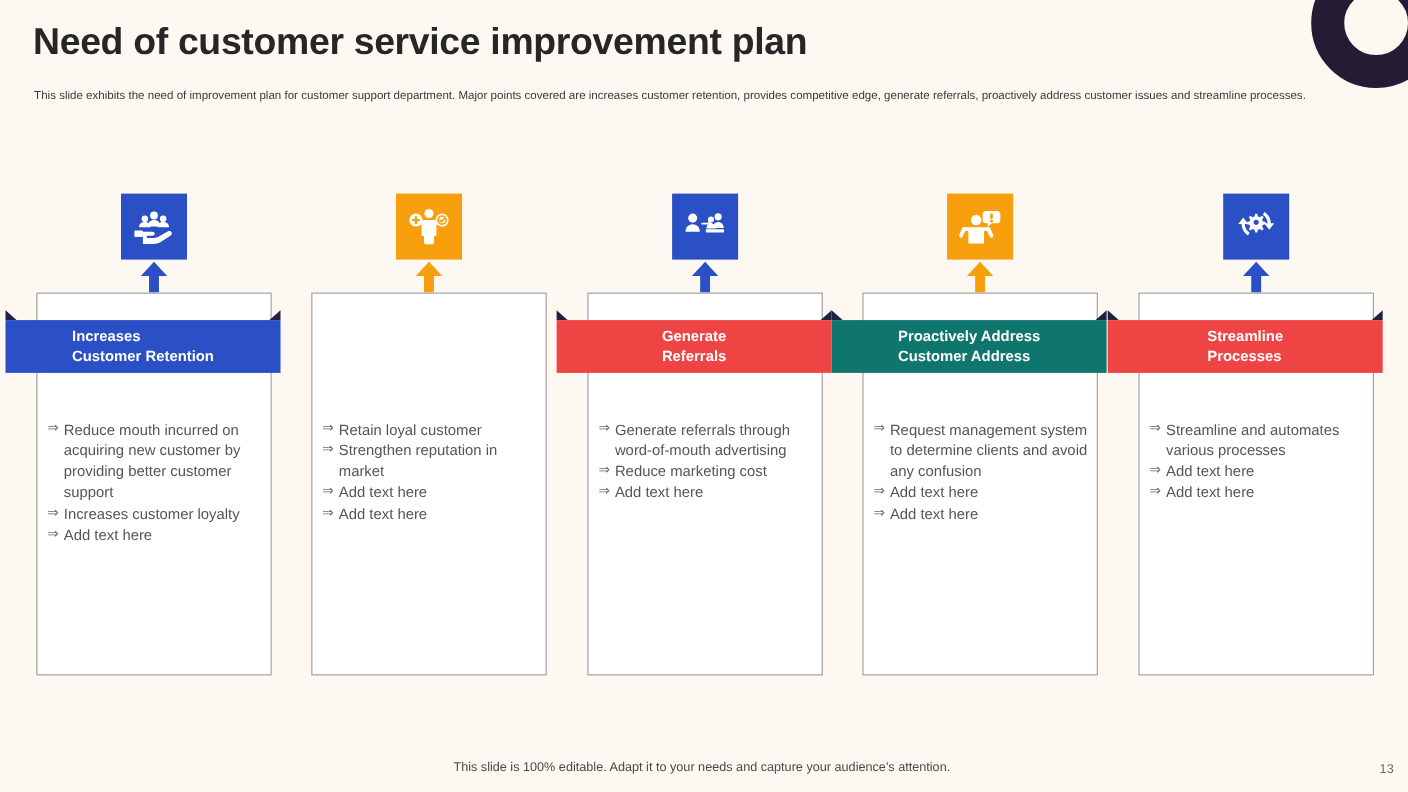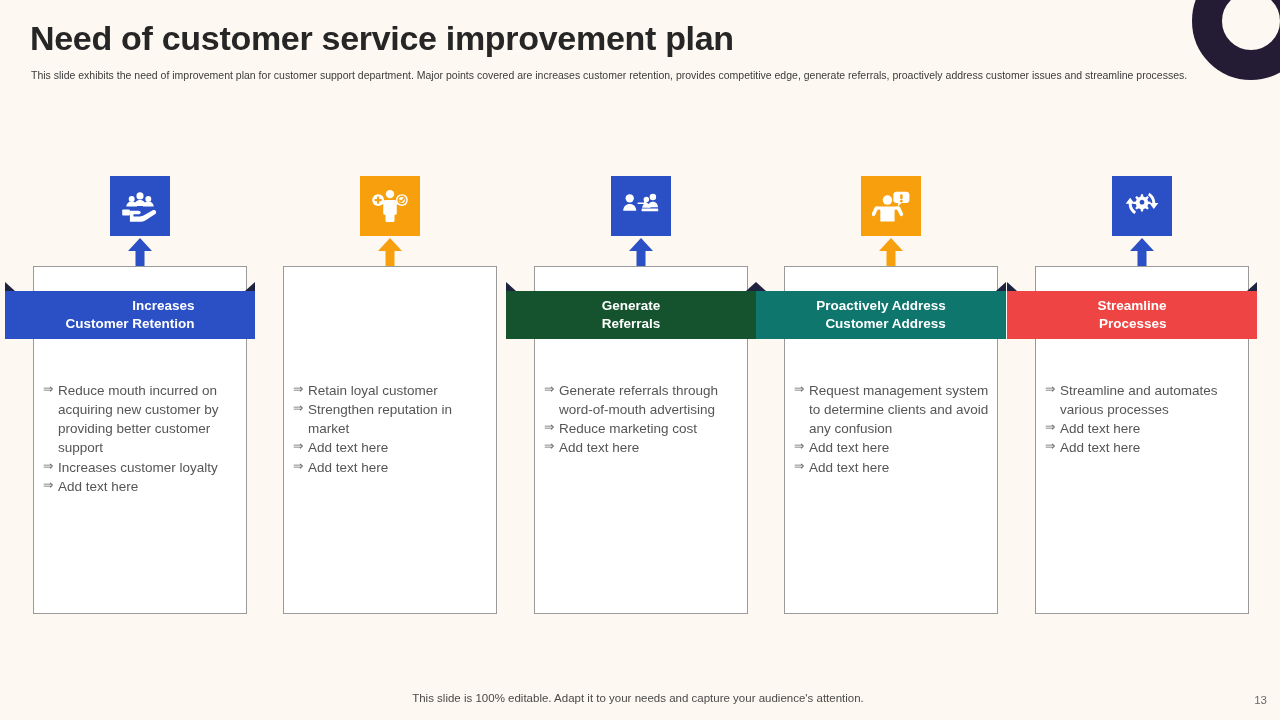--- a/index.html
+++ b/index.html
@@ -20,21 +20,21 @@
   }
 
   
   .title {
     position:absolute; left:30px; top:20px;
     font-size:34px; font-weight:bold; color:#262626;
     letter-spacing:-0.3px; line-height:1.1;
     z-index:3;
   }
   .subtitle {
-    position:absolute; left:31px; top:68px; width:1190px;
+    position:absolute; left:31px; top:80px; width:1190px;
     font-size:10.5px; color:#3b3b3b; line-height:1.35;
     z-index:3; white-space:nowrap;
   }
 
   
   .cards { position:absolute; left:0; top:176px; width:1280px; height:440px; }
   .col {
     position:absolute; top:0; width:250px; height:440px;
   }
   .col.c0 { left:15px; }
@@ -72,21 +72,21 @@
     position:absolute; left:18px; top:90px;
     width:214px; height:348px;
     background:#FFFFFF; border:1px solid #9a9a9a;
   }
 
   
   .ribbon {
     position:absolute; left:-10px; top:115px;
     width:250px; height:48px;
     display:flex; align-items:center; justify-content:center;
-    text-align:right; color:#FFFFFF;
+    text-align:left; color:#FFFFFF;
     font-size:13.5px; font-weight:bold; line-height:1.32;
     z-index:4;
   }
   .ribbon .fold {
     position:absolute; top:-9px; width:0; height:0;
     border-bottom:9px solid #1E2340;
   }
   .ribbon .fold.l { left:0; border-right:10px solid transparent; }
   .ribbon .fold.r { right:0; border-left:10px solid transparent; }
   .ribbon-text { position:relative; z-index:2; padding:0 6px; }
@@ -201,21 +201,21 @@
               <path d="M34 35c0-4.6 3.2-7.6 7-7.6s7 3 7 7.6z"></path>
         <rect x="33" y="36" width="28" height="5" rx="1.2"></rect>
       </g>
           </svg>
         </div>
         <div class="connector">
           <div class="head" style="border-bottom:13px solid #2B4FC4"></div>
           <div class="stem" style="background:#2B4FC4"></div>
         </div>
         <div class="card"></div>
-        <div class="ribbon" style="background:#14532d">
+        <div class="ribbon" style="background:#ef4444">
           <span class="fold l"></span>
           <span class="fold r"></span>
           <span class="ribbon-text"><span>Generate</span><br><span>Referrals</span></span>
         </div>
         <div class="bullets">
           <div class="bi"><span class="arw">⇒</span><span>Generate referrals through word-of-mouth advertising</span></div>
           <div class="bi"><span class="arw">⇒</span><span>Reduce marketing cost</span></div>
           <div class="bi"><span class="arw">⇒</span><span>Add text here</span></div>
         </div>
       </div>

